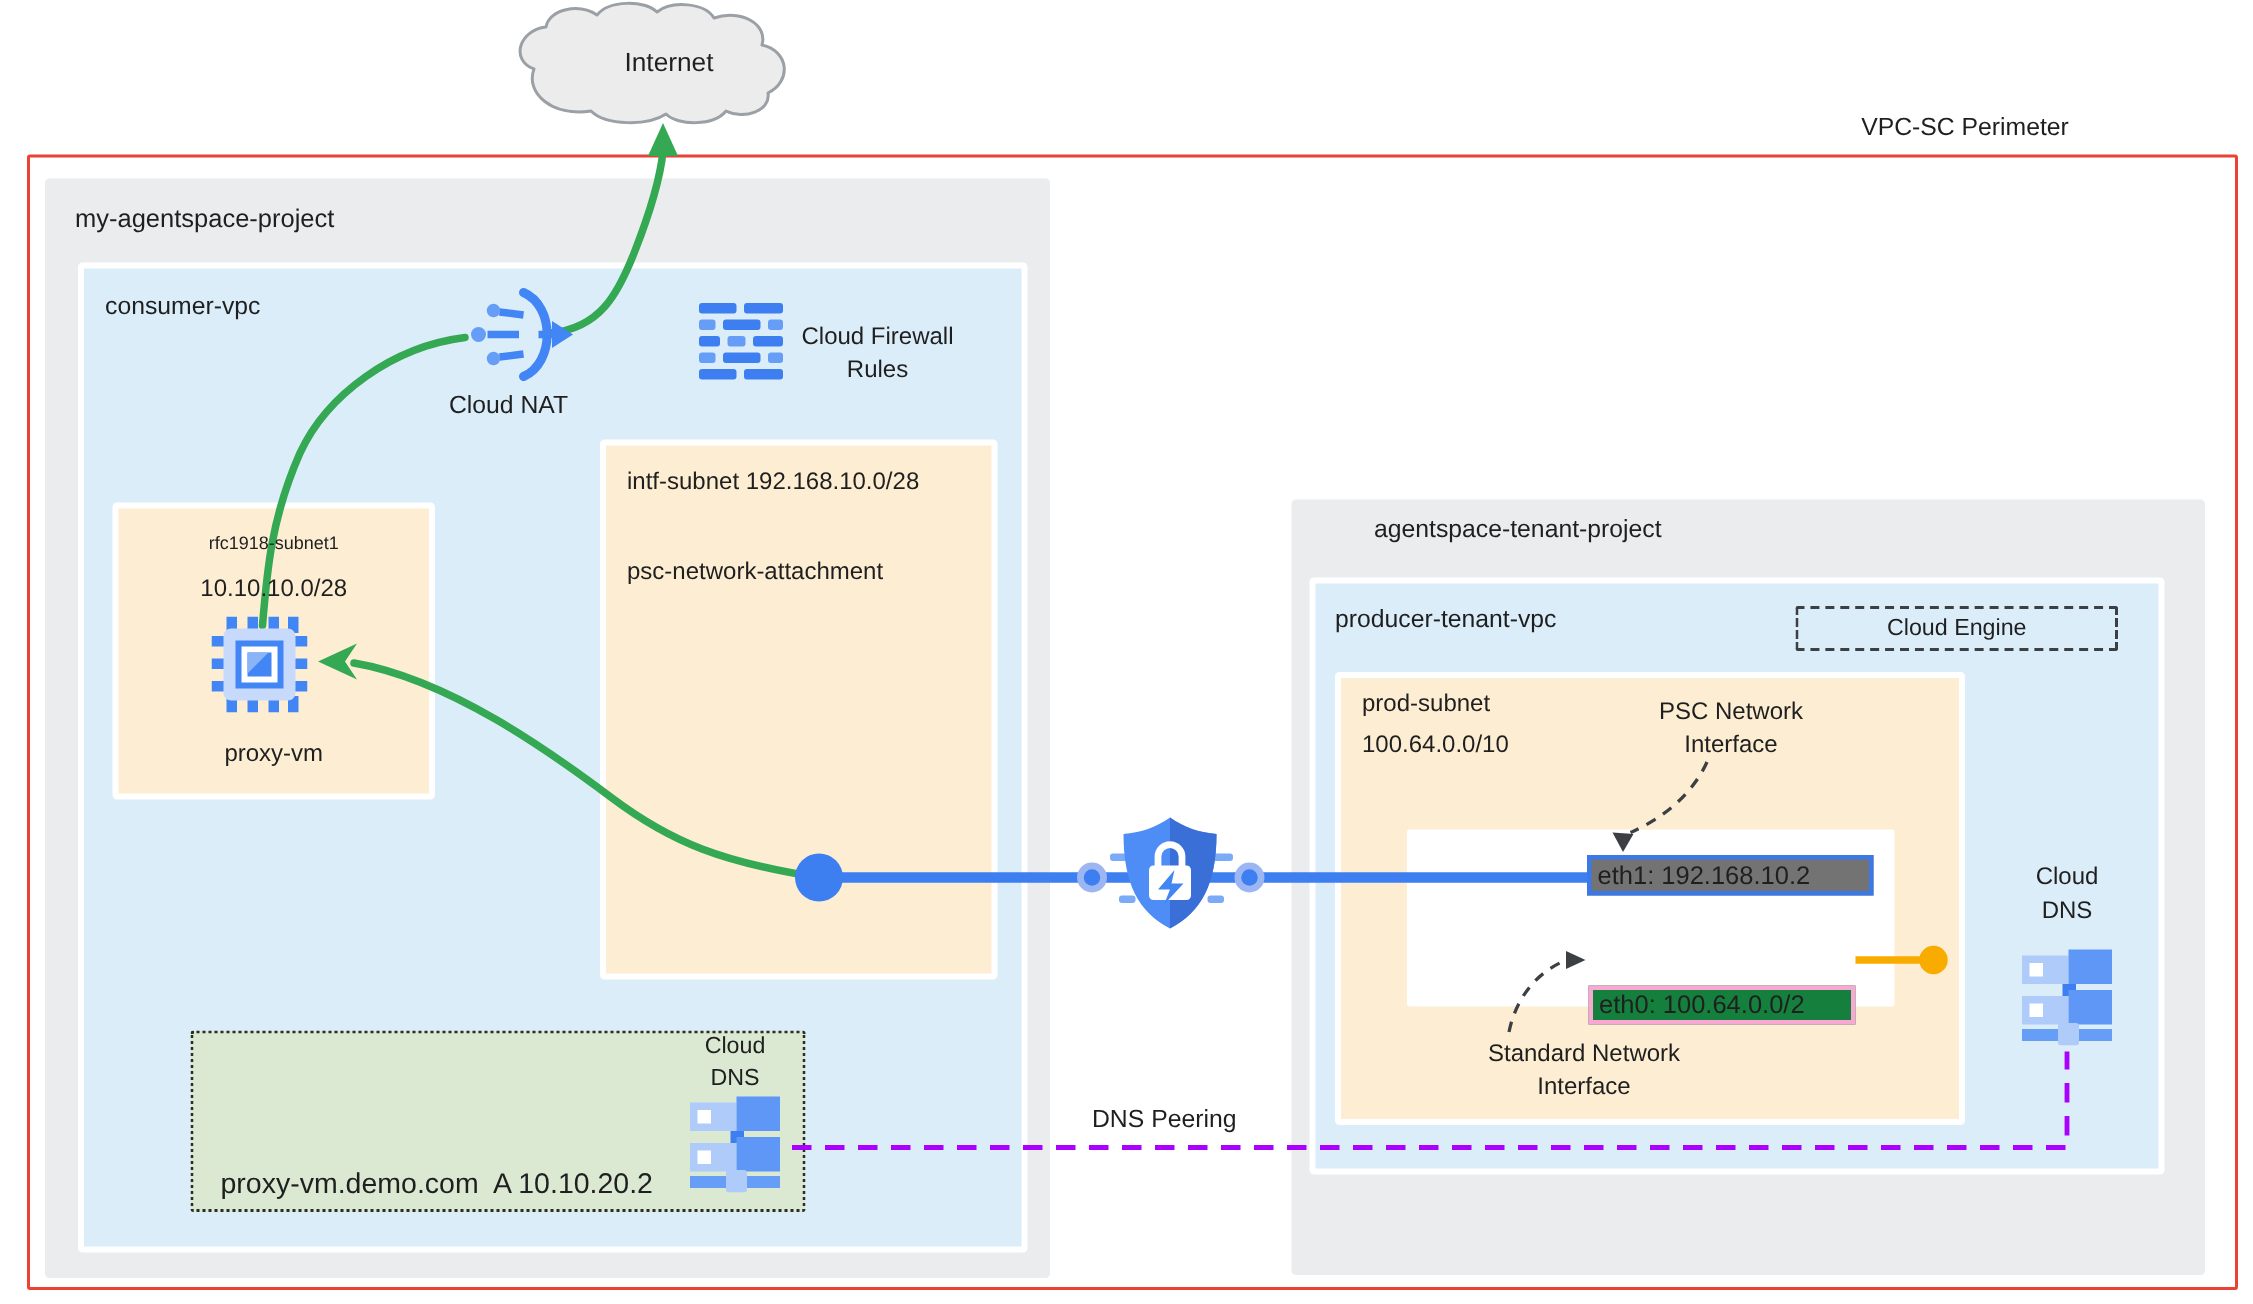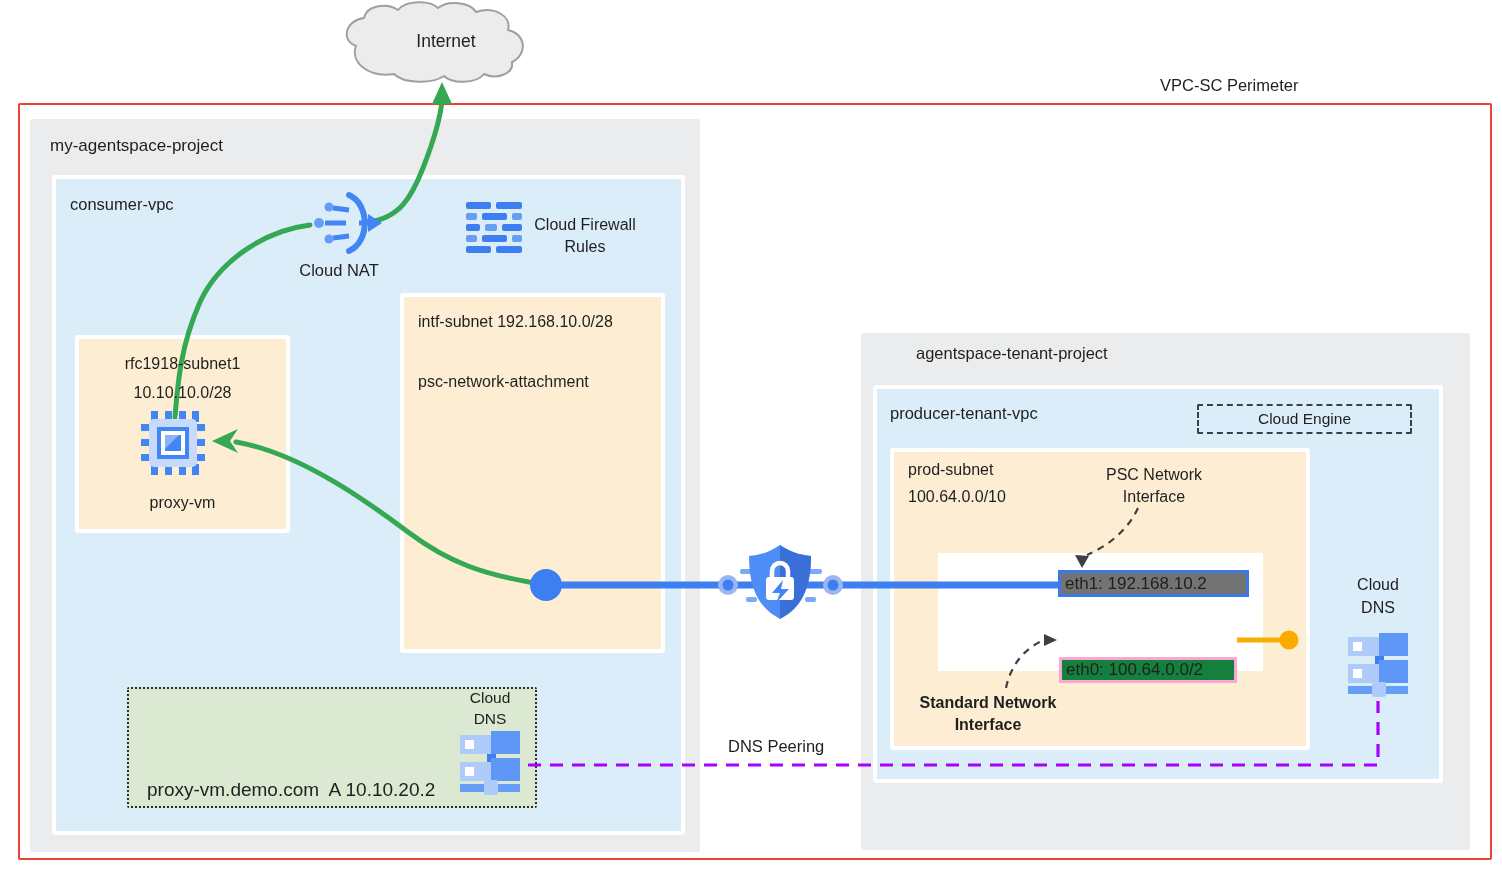--- a/index.html
+++ b/index.html
@@ -6,34 +6,34 @@
   #canvas{
     position:relative;width:1502px;height:869px;overflow:hidden;
     font-family:"Liberation Sans",sans-serif;color:#1f1f1f;background:#fff;
   }
   .abs{position:absolute;}
   .box{position:absolute;box-sizing:border-box;border-radius:3px;}
   .lbl{position:absolute;white-space:nowrap;}
   .center{text-align:center;}
   
   #perimeter{left:18px;top:103px;width:1474px;height:757px;border:2.5px solid #ea4335;border-radius:2px;}
-  #perimeter-label{left:1160px;top:76px;width:300px;text-align:left;font-size:16.5px;}
+  #perimeter-label{left:1160px;top:76px;width:300px;text-align:center;font-size:16.5px;}
   
   #proj-consumer{left:30px;top:119px;width:670px;height:733px;background:#eaecee;}
   #proj-consumer-title{left:50px;top:136px;font-size:17px;}
   #vpc-consumer{left:52px;top:175px;width:633px;height:660px;background:#dcedfa;border:4px solid #fff;}
   #vpc-consumer-title{left:70px;top:195px;font-size:16.5px;}
   #nat-label{left:287px;top:261px;width:104px;font-size:16.5px;}
   #fw-icon{left:466px;top:200px;}
   #fw-label{left:505px;top:214px;width:160px;font-size:16px;line-height:22px;}
   #subnet-intf{left:400px;top:293px;width:265px;height:360px;background:#fdeed3;border:4px solid #fff;}
   #intf-l1{left:418px;top:313px;font-size:16px;}
   #intf-l2{left:418px;top:373px;font-size:16px;}
   #subnet-rfc{left:75px;top:335px;width:215px;height:198px;background:#fdeed3;border:4px solid #fff;}
-  #rfc-name{left:80px;top:355px;width:205px;font-size:16px;}
+  #rfc-name{left:80px;top:355px;width:205px;font-size:12px;}
   #rfc-cidr{left:80px;top:384px;width:205px;font-size:16px;}
   #gce-icon{left:141px;top:411px;z-index:6;}
   #proxyvm-label{left:80px;top:494px;width:205px;font-size:16px;}
   #dns-zone{left:127px;top:687px;width:410px;height:121px;background:#dbe8d2;border:2.5px dotted #2b2b2b;border-radius:2px;}
   #dns-record{left:147px;top:731px;font-size:19px;white-space:pre;margin-top:48px;}
   #dns-zone-label{left:452px;top:687px;width:76px;font-size:15.5px;line-height:21px;}
   #dns-icon-left{left:456px;top:727px;}
   
   #psc-label{left:704px;top:617px;width:152px;font-size:16px;line-height:22px;}
   #peering-label{left:728px;top:737px;font-size:16.5px;}
@@ -46,21 +46,21 @@
                 display:flex;align-items:center;justify-content:center;font-size:15.5px;background:transparent;}
   #subnet-prod{left:890px;top:448px;width:420px;height:302px;background:#fdeed3;border:4px solid #fff;}
   #prod-name{left:908px;top:461px;font-size:16px;}
   #prod-cidr{left:908px;top:488px;font-size:16px;}
   #vm-box{left:938px;top:553px;width:325px;height:118px;background:#fff;border-radius:2px;}
   #eth1{left:1058px;top:570px;width:191px;height:27px;border:3px solid #3b78e8;background:#737373;
         font-size:17px;line-height:21px;padding-left:4px;box-sizing:border-box;z-index:6;position:absolute;}
   #eth0{left:1059px;top:657px;width:178px;height:26px;border:3px solid #f9a8d4;background:#15803d;
         font-size:17px;line-height:20px;padding-left:4px;box-sizing:border-box;z-index:6;position:absolute;}
   #psc-nic-label{left:1084px;top:464px;width:140px;font-size:16px;line-height:22px;}
-  #std-nic-label{left:902px;top:692px;width:172px;font-size:16px;line-height:22px;font-weight:bold;}
+  #std-nic-label{left:970px;top:692px;width:172px;font-size:16px;line-height:22px;}
   #dns-label-right{left:1339px;top:573px;width:78px;font-size:16px;line-height:23px;}
   #dns-icon-right{left:1344px;top:629px;}
   
   #internet-label{left:396px;top:31px;width:100px;font-size:17.5px;}
   
   #overlay{position:absolute;left:0;top:0;z-index:5;pointer-events:none;}
   .toplbl{z-index:7;}
 </style>
 </head>
 <body>

